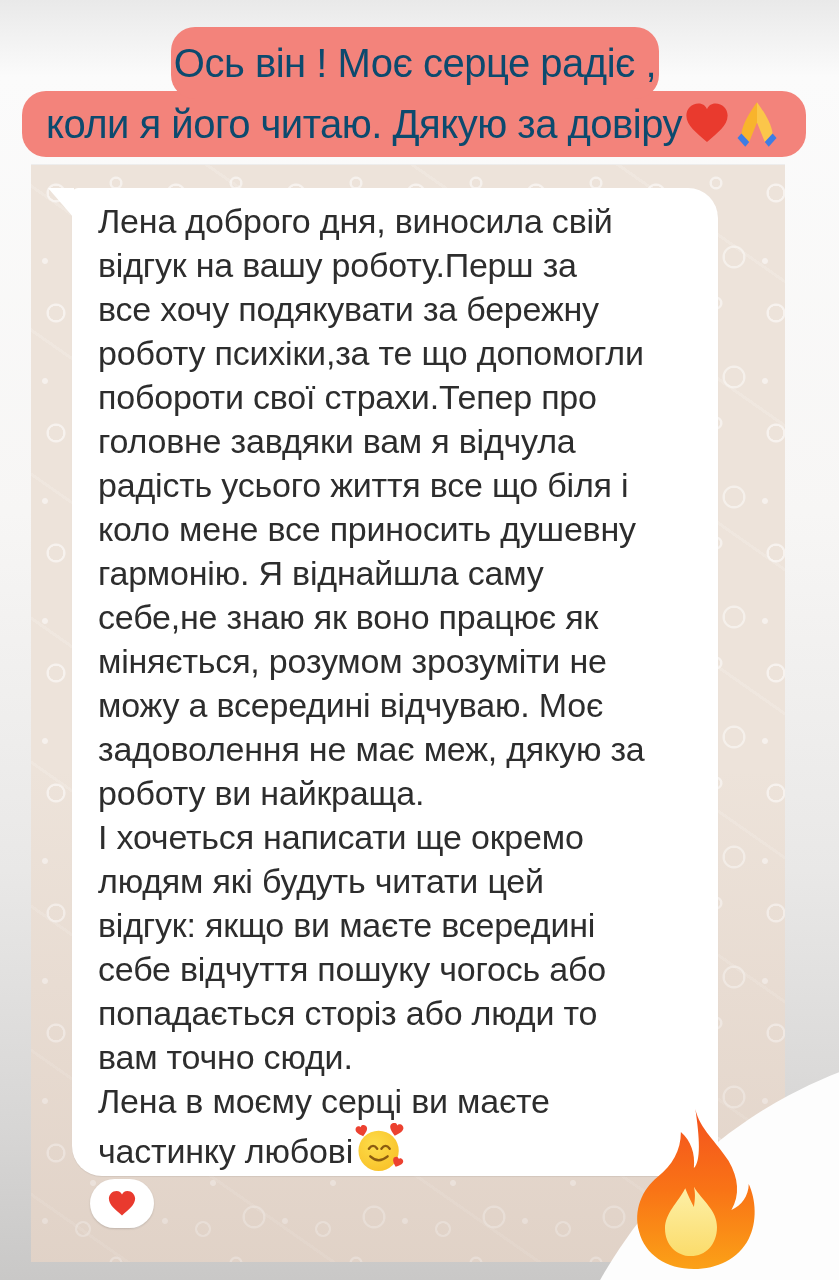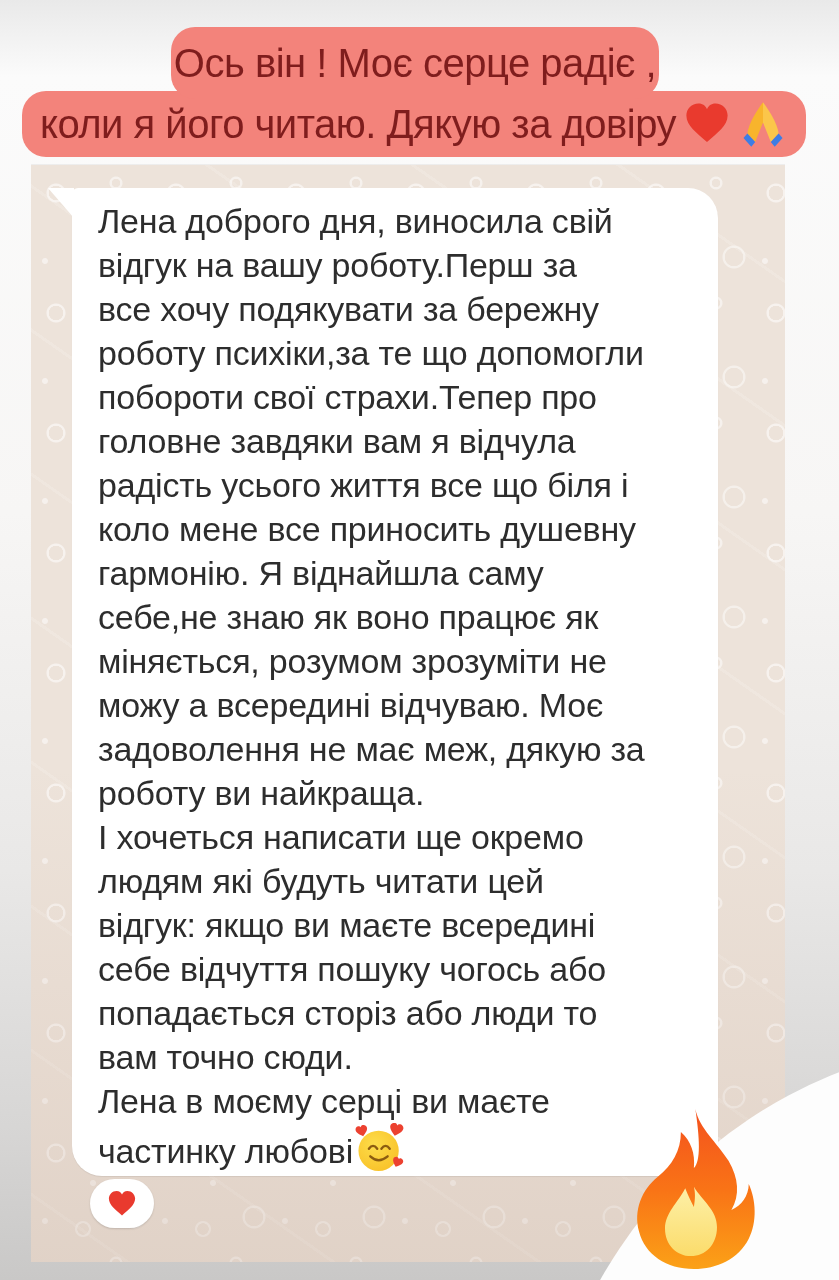--- a/index.html
+++ b/index.html
@@ -56,26 +56,26 @@
     position:absolute;left:90px;top:1179px;width:64px;height:49px;border-radius:25px;
     background:#ffffff;z-index:3;display:flex;align-items:center;justify-content:center;
     box-shadow:0 1px 2px rgba(0,0,0,.15);
   }
   
   .fire{
     position:absolute;left:618px;top:1106px;width:146px;height:166px;z-index:4;
   }
   
   .cap{
-    position:absolute;background:#F3837B;color:#7f1d1d;
+    position:absolute;background:#F3837B;color:#0c4a6e;
     display:flex;align-items:center;justify-content:center;
     font-size:40px;letter-spacing:-0.5px;white-space:nowrap;
   }
   .cap-1{left:171px;top:27px;width:488px;height:72px;border-radius:24px;z-index:6;}
-  .cap-2{left:22px;top:91px;width:784px;height:66px;border-radius:24px;z-index:5;gap:8px;}
+  .cap-2{left:22px;top:91px;width:784px;height:66px;border-radius:24px;z-index:5;gap:2px;}
   .cap-emoji{flex:0 0 auto;display:block;}
 </style>
 </head>
 <body>
 
 <svg width="0" height="0" style="position:absolute" aria-hidden="true">
   <defs>
     <path id="heart-shape" d="M16 29C8.6 22.6 1 17.2 1 9.8 1 4.9 4.9 1 9.8 1 13 1 15.1 2.7 16 5.2 16.9 2.7 19 1 22.2 1 27.1 1 31 4.9 31 9.8 31 17.2 23.4 22.6 16 29Z"></path>
     <linearGradient id="fire-grad" x1="0" y1="0" x2="0" y2="1">
       <stop offset="0" stop-color="#F4511E"></stop>

